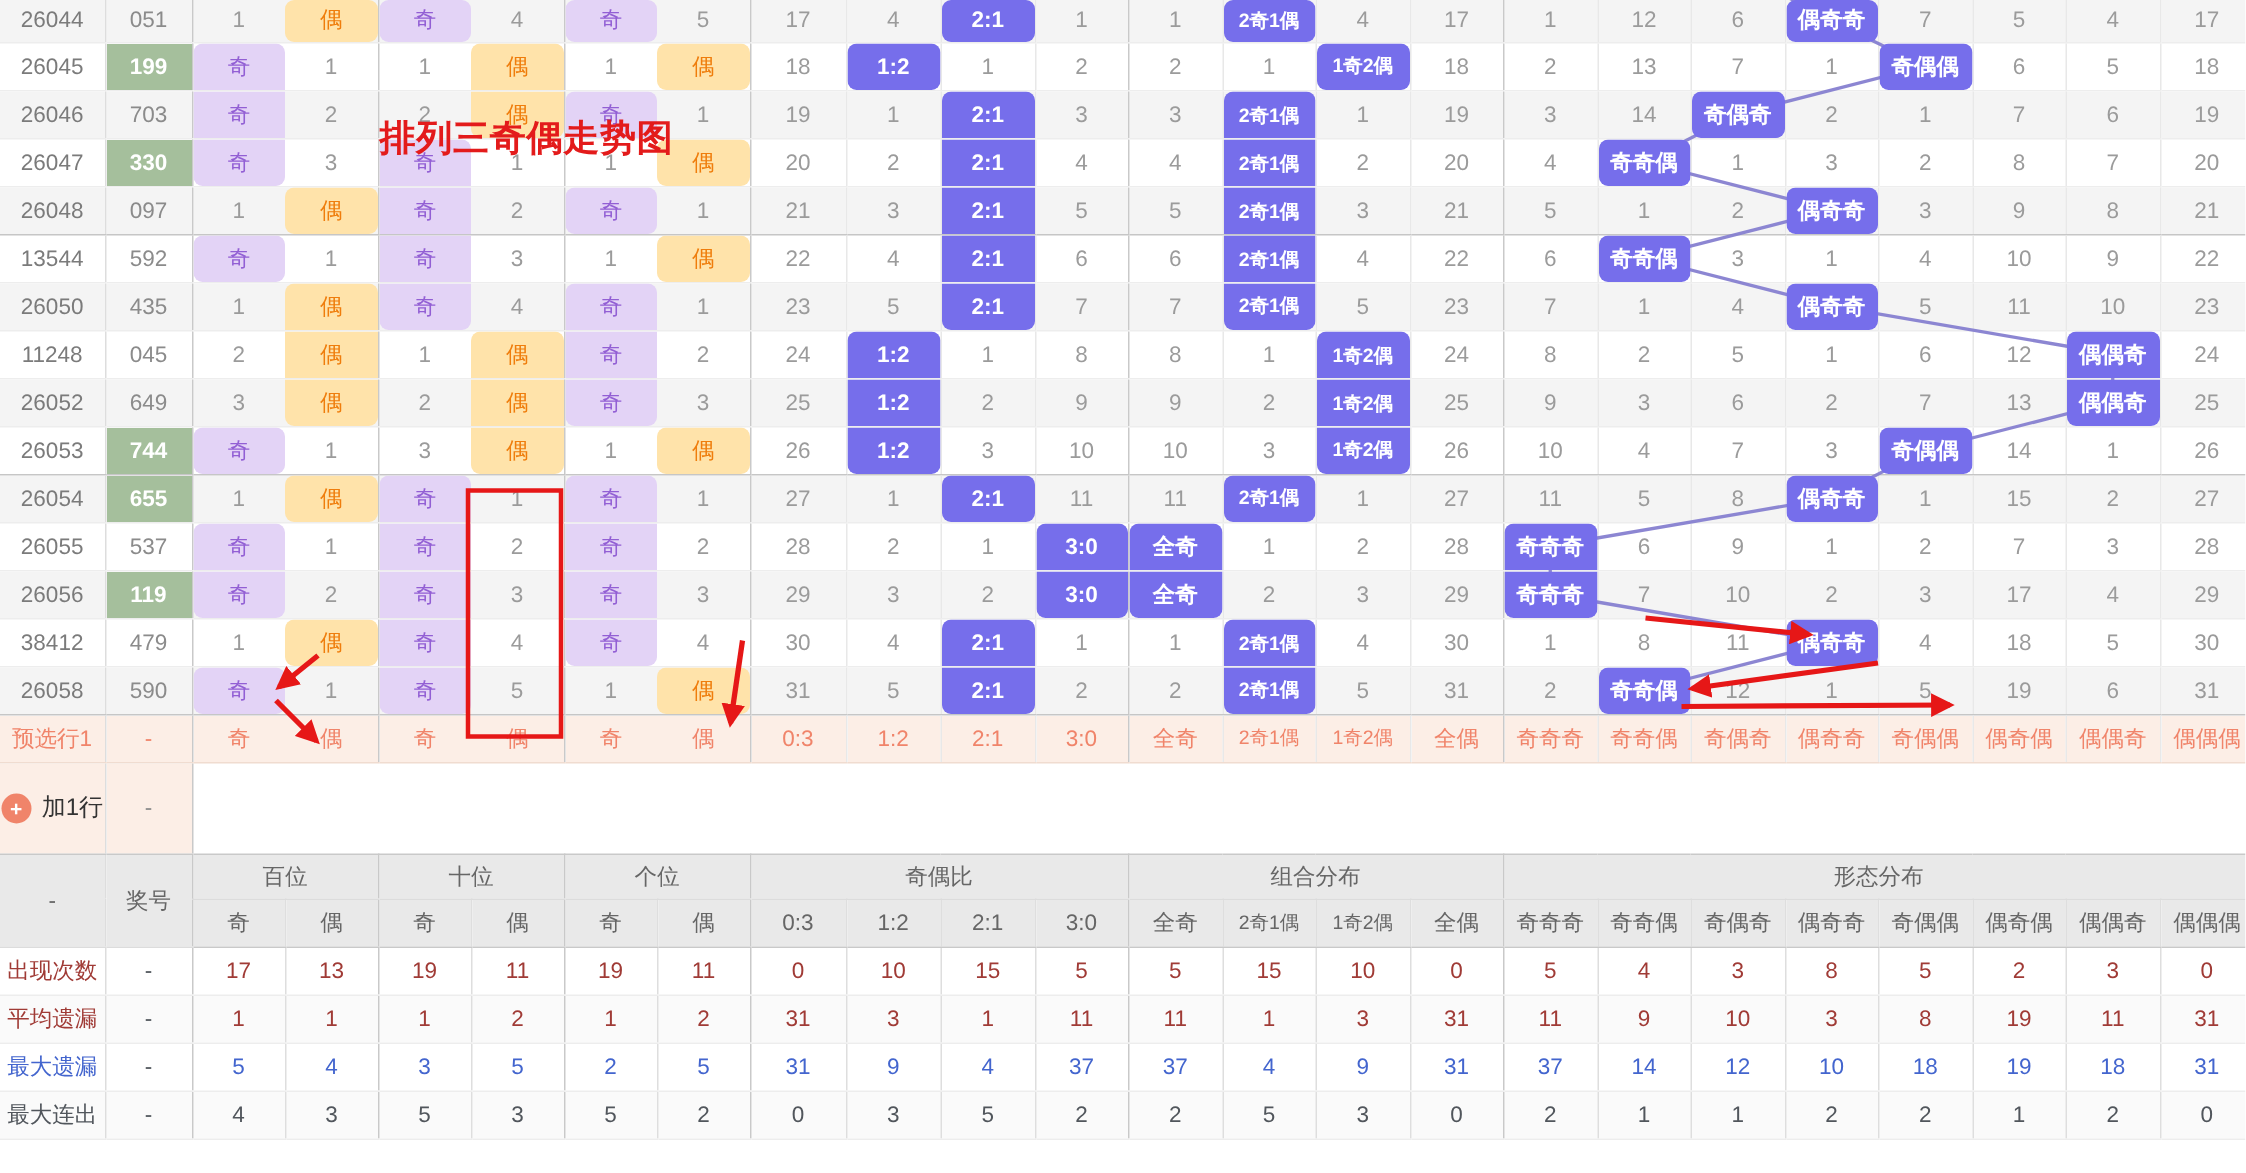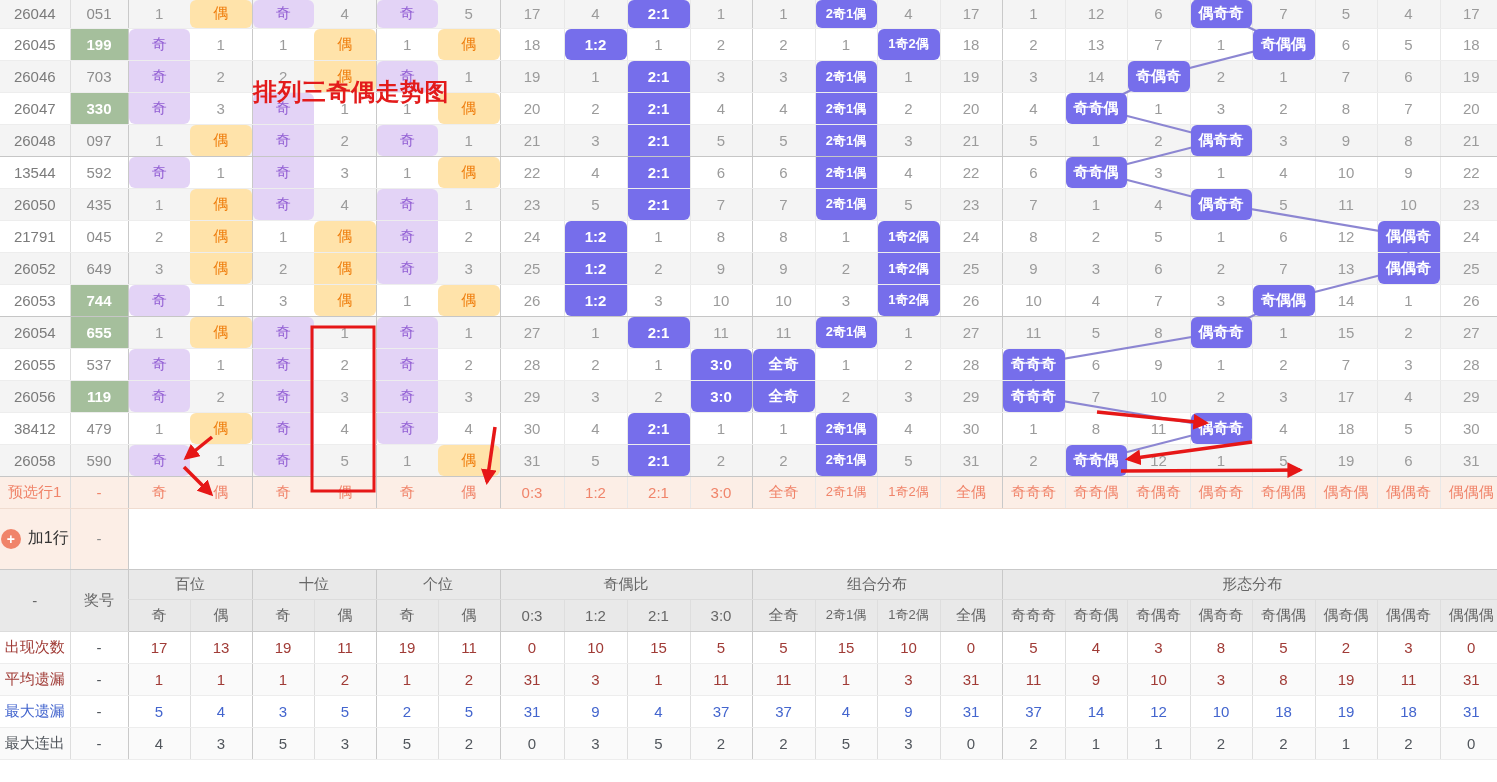--- a/index.html
+++ b/index.html
@@ -351,21 +351,21 @@
           <td class="bl"><span class="pv">4</span></td>
           <td class="bl rel">
             <div class="hv blu" style="border-radius: 6px;">偶奇奇</div>
           </td>
           <td class="bl"><span class="pv">5</span></td>
           <td class="bl"><span class="pv">11</span></td>
           <td class="bl"><span class="pv">10</span></td>
           <td class="bl"><span class="pv">23</span></td>
         </tr>
         <tr>
-          <td class="pcol">21791</td>
+          <td class="pcol">11248</td>
           <td class="ncol bn">045</td>
           <td class="bs"><span class="pv">2</span></td>
           <td class="rel">
             <div class="hv org ext" style="border-radius: 0px;">偶</div>
           </td>
           <td class="bs"><span class="pv">1</span></td>
           <td class="rel">
             <div class="hv org ext" style="border-radius: 6px 6px 0px 0px;">偶</div>
           </td>
           <td class="bs rel">

